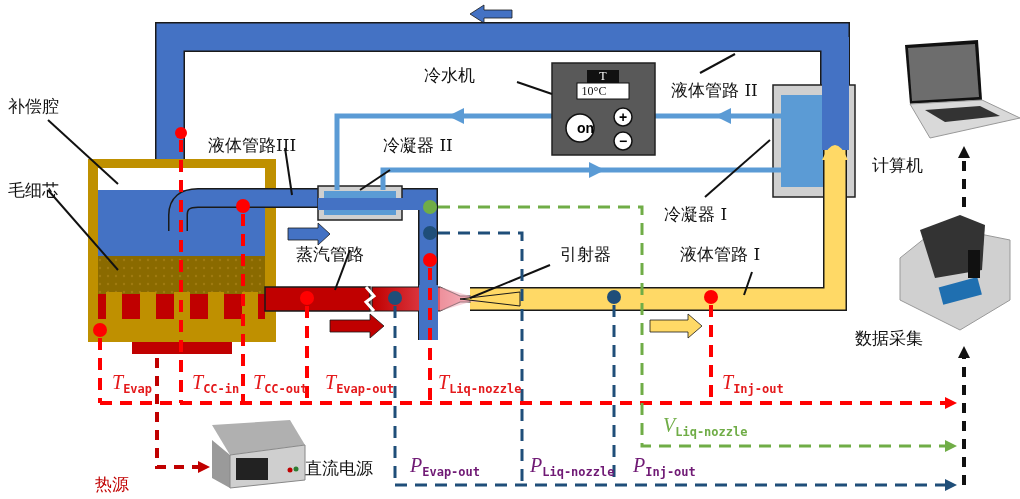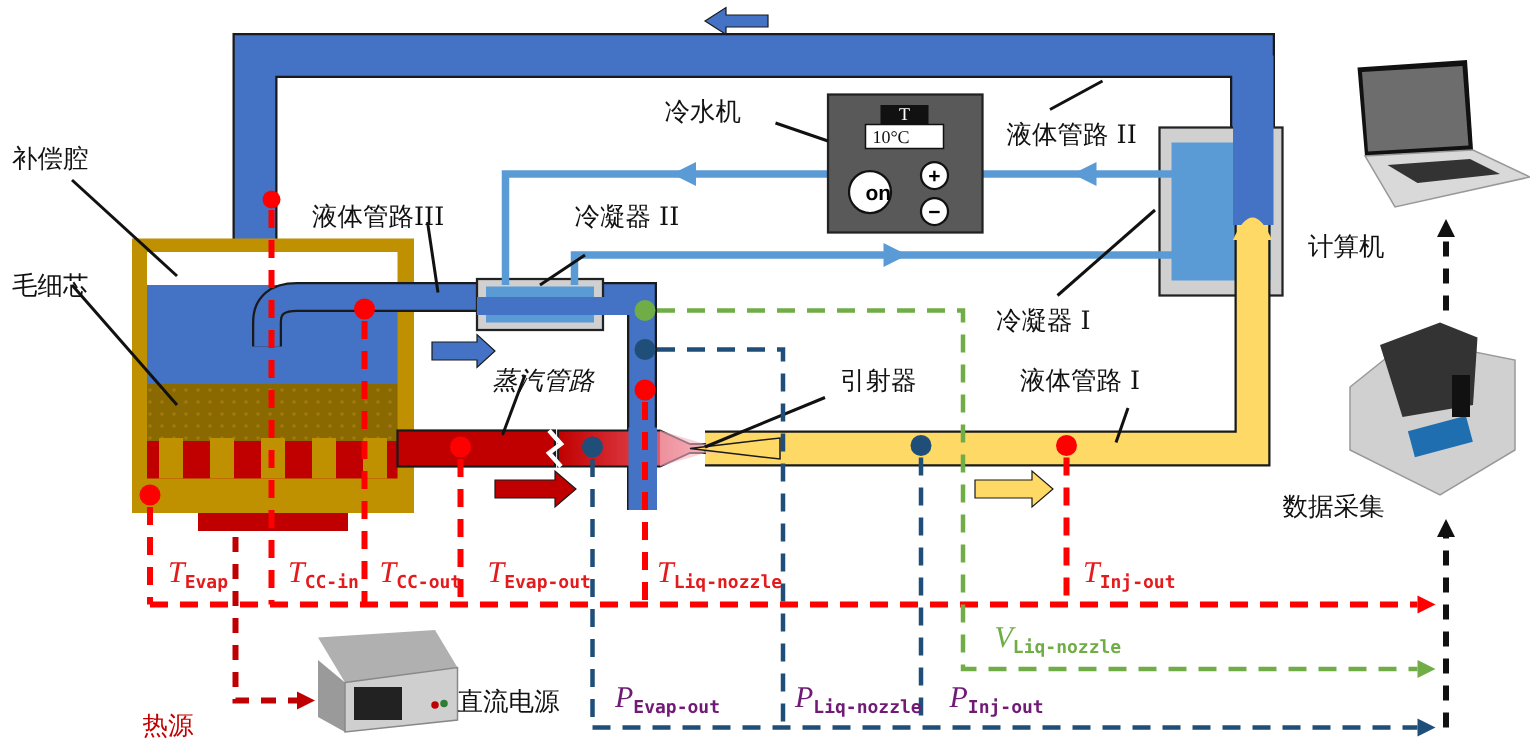--- a/index.html
+++ b/index.html
@@ -170,28 +170,28 @@
     <polygon points="212,425 290,420 305,445 230,455" fill="#b0b0b0"></polygon>
     <polygon points="212,440 230,455 230,488 212,478" fill="#9a9a9a"></polygon>
     <polygon points="230,455 305,445 305,480 230,488" fill="#cfcfcf" stroke="#888" stroke-width="1"></polygon>
     <rect x="236" y="458" width="32" height="22" fill="#222"></rect>
     <circle cx="290" cy="470" r="2.5" fill="#c00000"></circle>
     <circle cx="296" cy="469" r="2.5" fill="#2e7d32"></circle>
   </g>
 </svg>
 
 <div class="lbl" style="left:8px;top:98px;">补偿腔</div>
-<div class="lbl" style="left:8px;top:183px;">毛细芯</div>
+<div class="lbl" style="left:8px;top:183px;font-family:Liberation Mono, monospace;">毛细芯</div>
 <div class="lbl" style="left:208px;top:137px;">液体管路III</div>
 <div class="lbl" style="left:383px;top:137px;">冷凝器 II</div>
-<div class="lbl" style="left:443px;top:67px;">冷水机</div>
+<div class="lbl" style="left:424px;top:67px;">冷水机</div>
 <div class="lbl" style="left:671px;top:82px;">液体管路 II</div>
 <div class="lbl" style="left:664px;top:206px;text-align:center;">冷凝器 I</div>
 <div class="lbl" style="left:680px;top:246px;">液体管路 I</div>
-<div class="lbl" style="left:328px;top:246px;font-style:italic;">蒸汽管路</div>
+<div class="lbl" style="left:296px;top:246px;">蒸汽管路</div>
 <div class="lbl" style="left:560px;top:246px;">引射器</div>
 <div class="lbl" style="left:872px;top:145px;margin-top:12px;">计算机</div>
 <div class="lbl" style="left:855px;top:330px;">数据采集</div>
 <div class="lbl heat" style="left:95px;top:476px;">热源</div>
 <div class="lbl" style="left:305px;top:460px;">直流电源</div>
 
 <div style="position:absolute;left:587px;top:70px;width:32px;text-align:center;color:#fff;font-size:12px;font-family:'Liberation Serif',serif;line-height:13px;">T</div>
 <div style="position:absolute;left:577px;top:84px;width:34px;text-align:center;color:#111;font-size:12px;font-family:'Liberation Serif',serif;line-height:14px;">10°C</div>
 <div style="position:absolute;left:566px;top:120px;width:39px;text-align:center;font-weight:bold;font-size:14px;font-family:Liberation Sans, sans-serif;line-height:16px;">on</div>
 <div style="position:absolute;left:614px;top:108px;width:18px;text-align:center;font-weight:bold;font-size:14px;font-family:'Liberation Sans',sans-serif;line-height:18px;">+</div>

